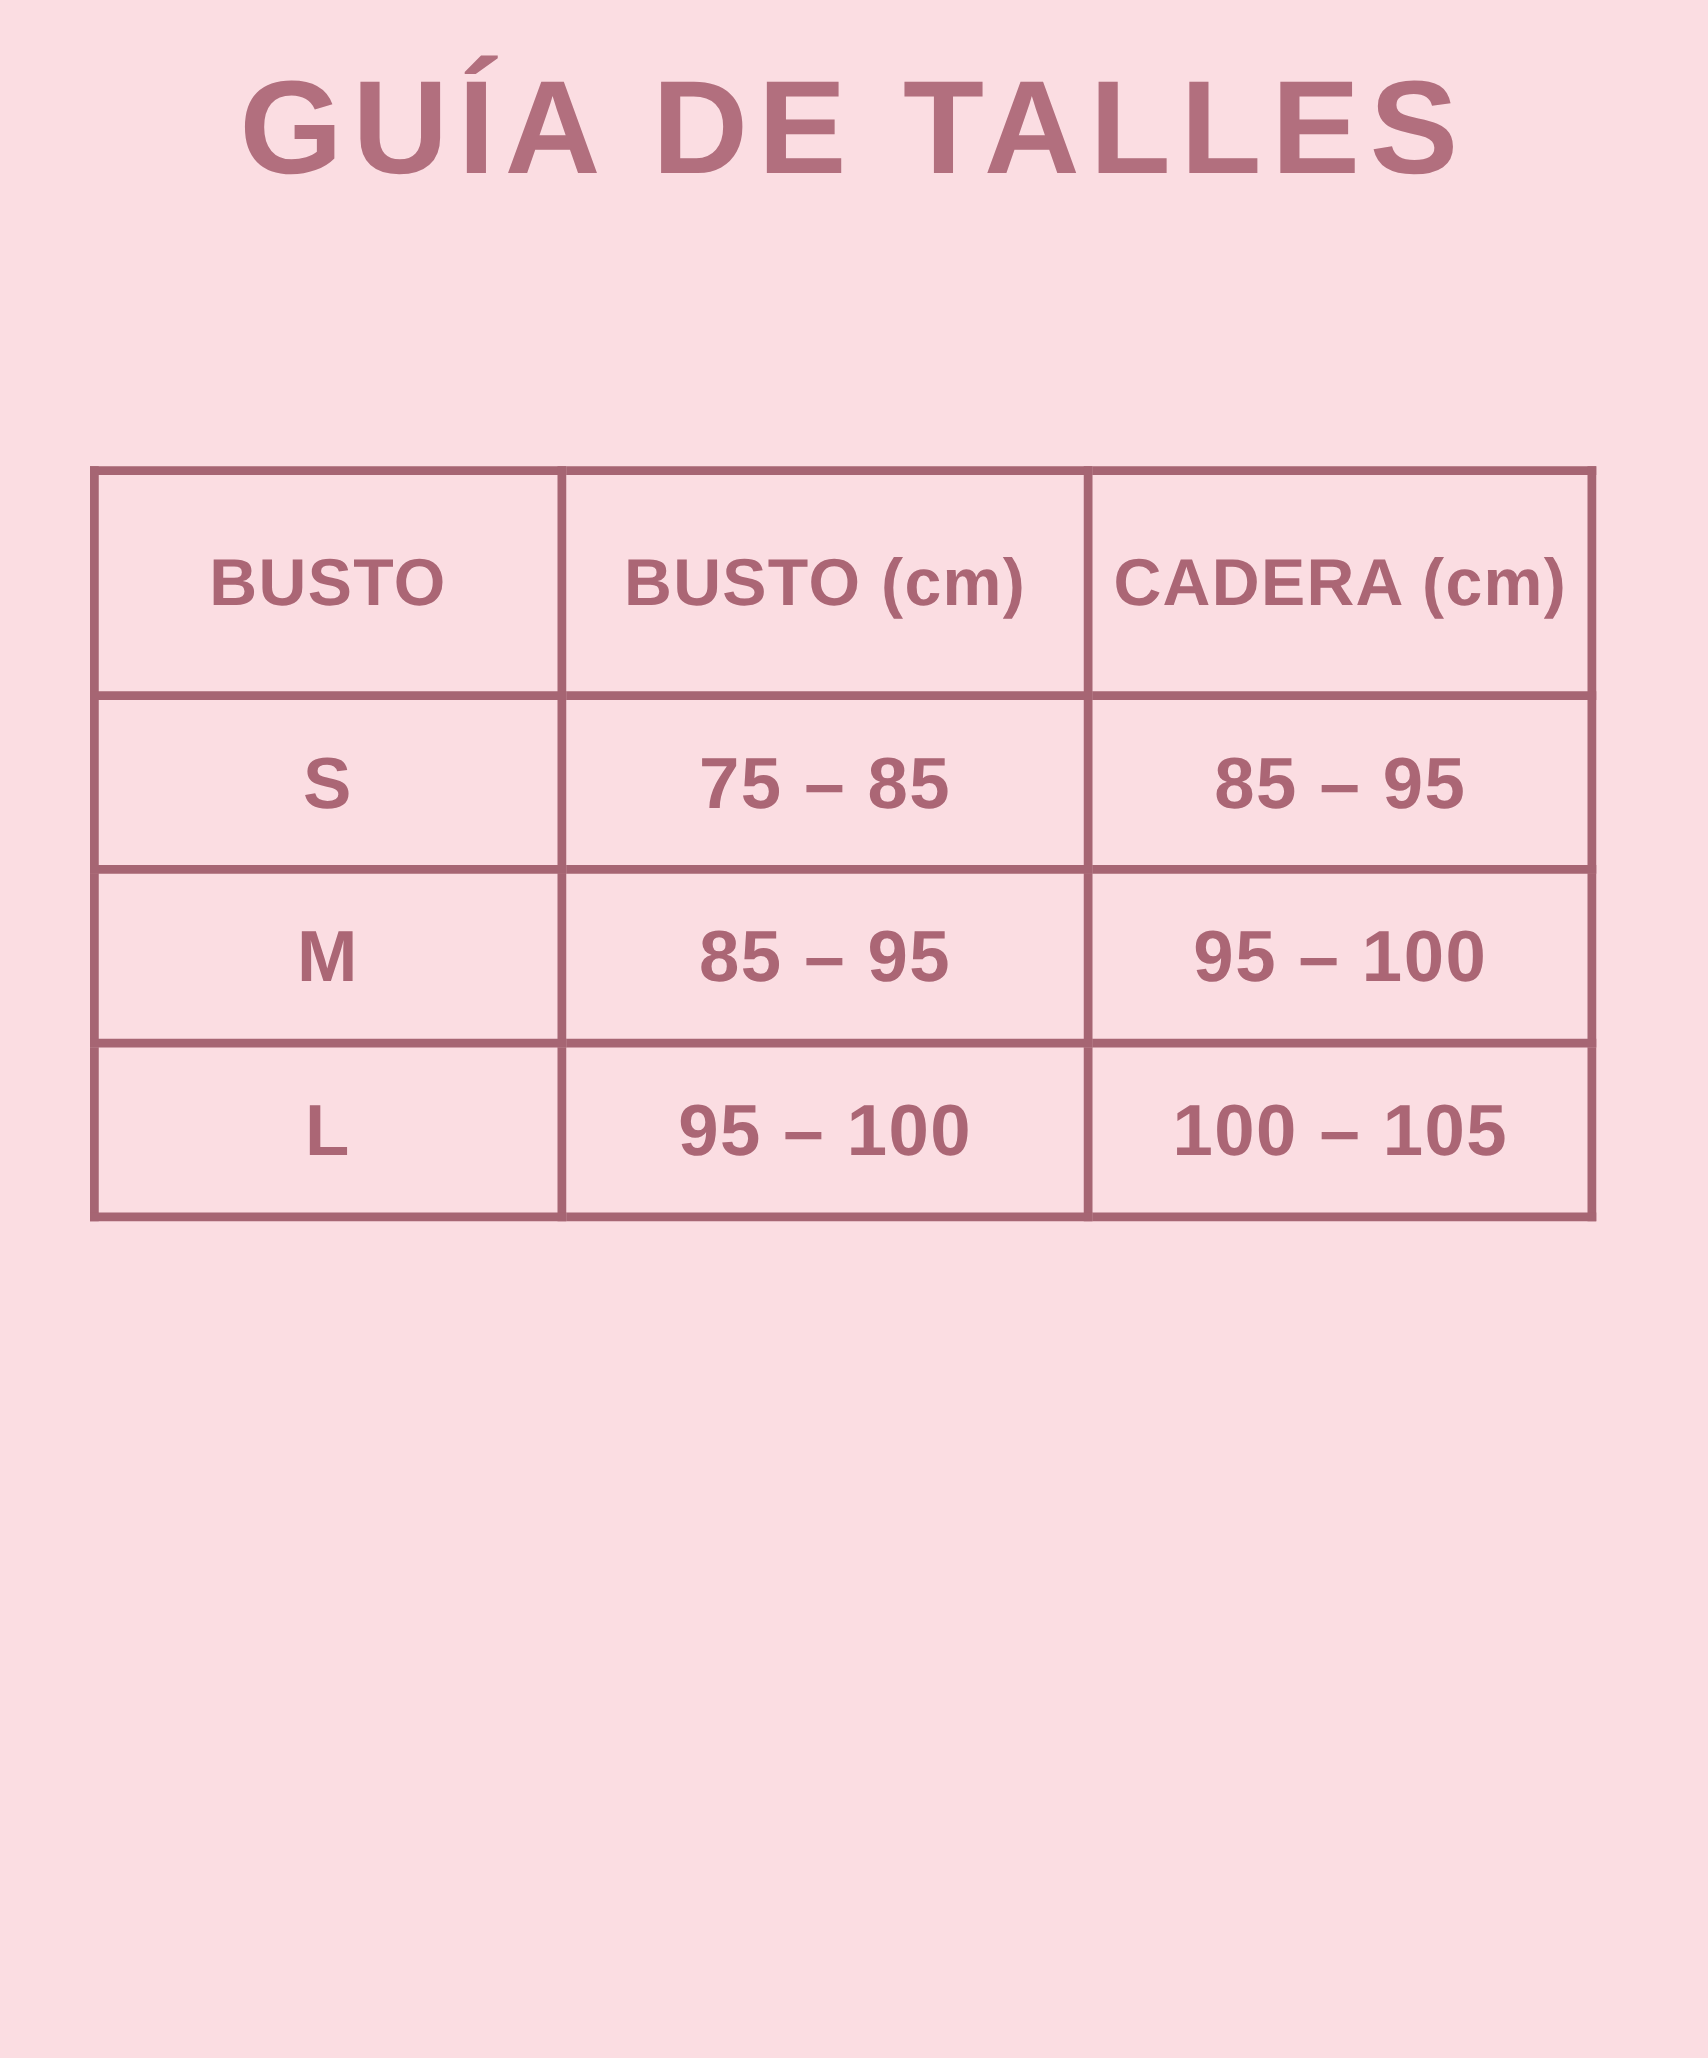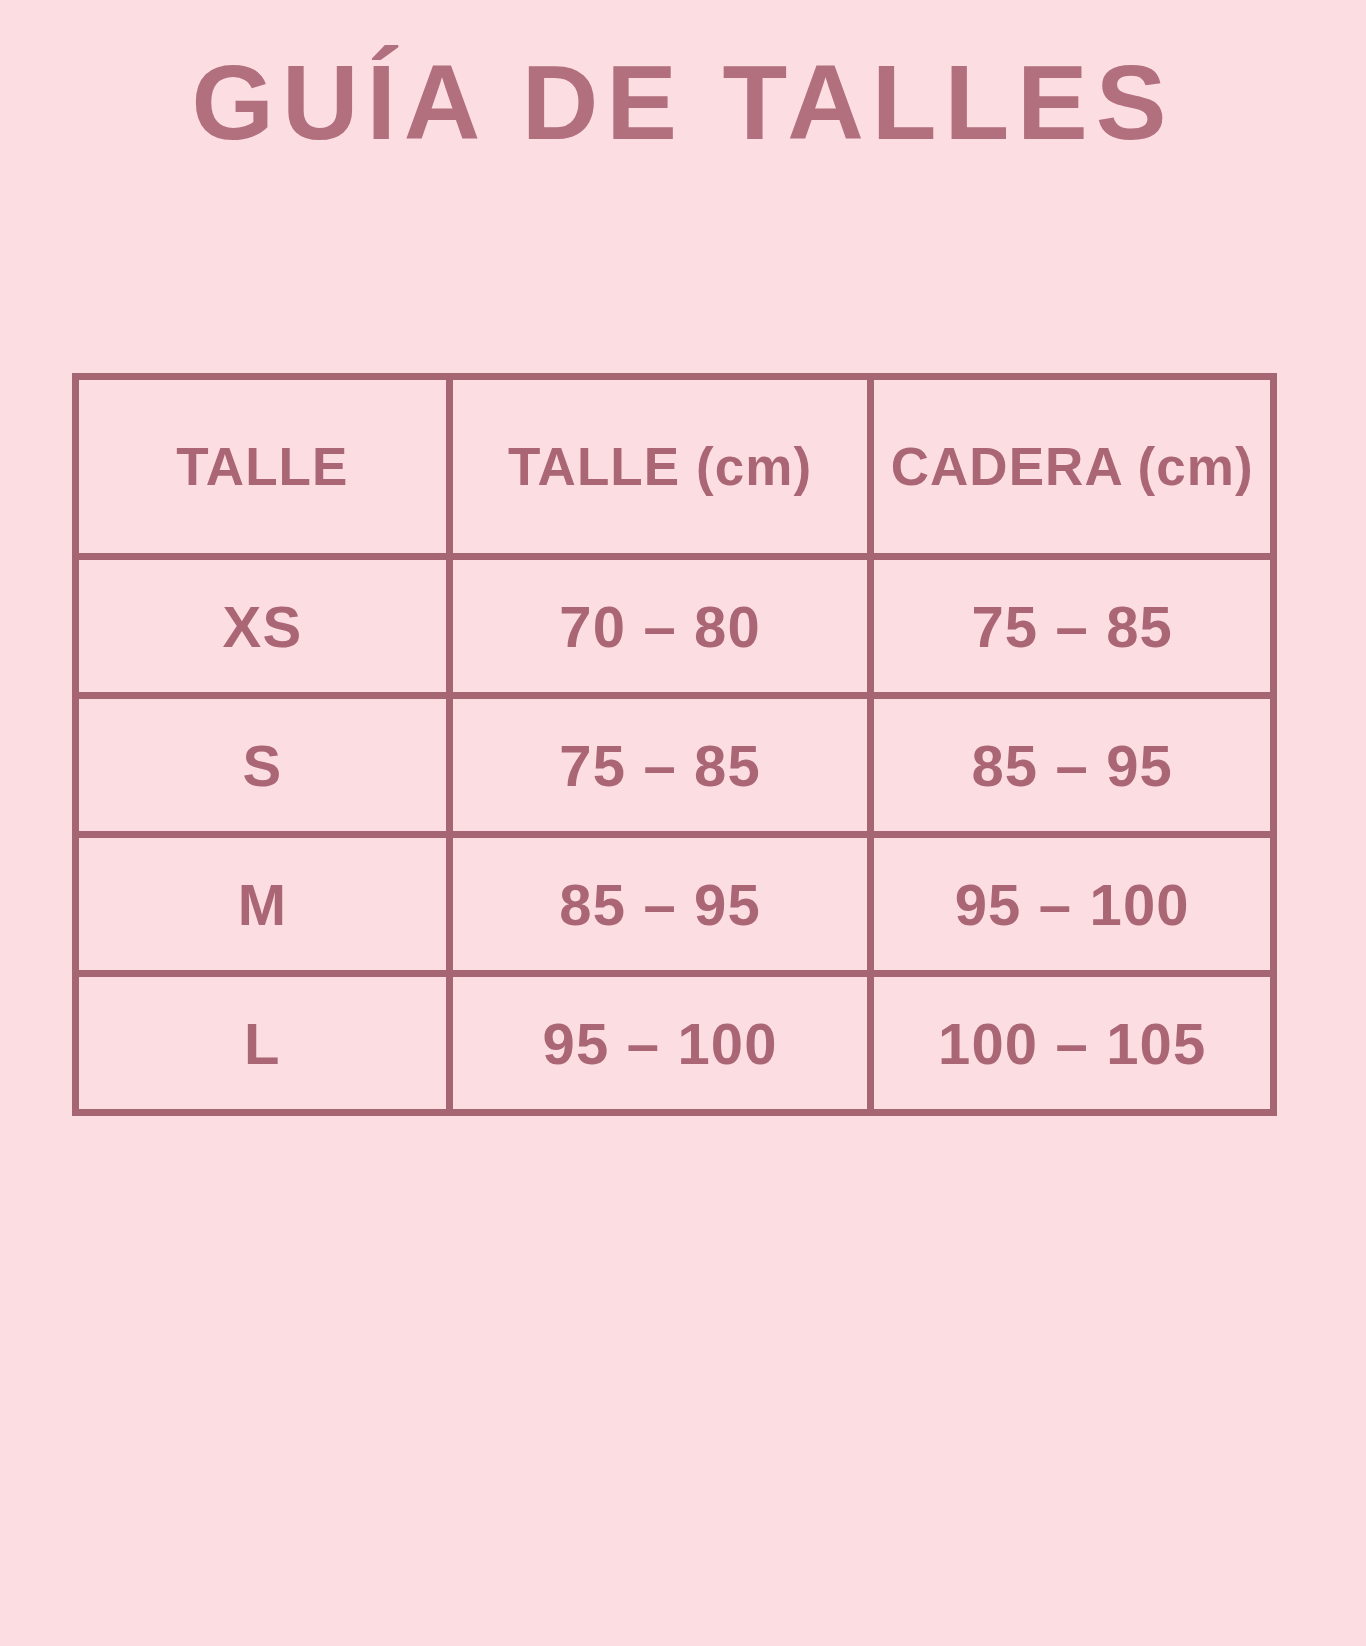--- a/index.html
+++ b/index.html
@@ -68,31 +68,26 @@
   <h1 class="title">GUÍA DE TALLES</h1>
 
   <table class="size-table">
     <colgroup>
       <col class="c1">
         <col class="c2">
         <col class="c3">
     </colgroup>
     <thead>
       <tr>
-        <th>TALLE</th>
-        <th>TALLE (cm)</th>
+        <th>BUSTO</th>
+        <th>BUSTO (cm)</th>
         <th>CADERA (cm)</th>
       </tr>
     </thead>
     <tbody>
-        <tr>
-          <td>XS</td>
-          <td>70 – 80</td>
-          <td>75 – 85</td>
-        </tr>
         <tr>
           <td>S</td>
           <td>75 – 85</td>
           <td>85 – 95</td>
         </tr>
         <tr>
           <td>M</td>
           <td>85 – 95</td>
           <td>95 – 100</td>
         </tr>

